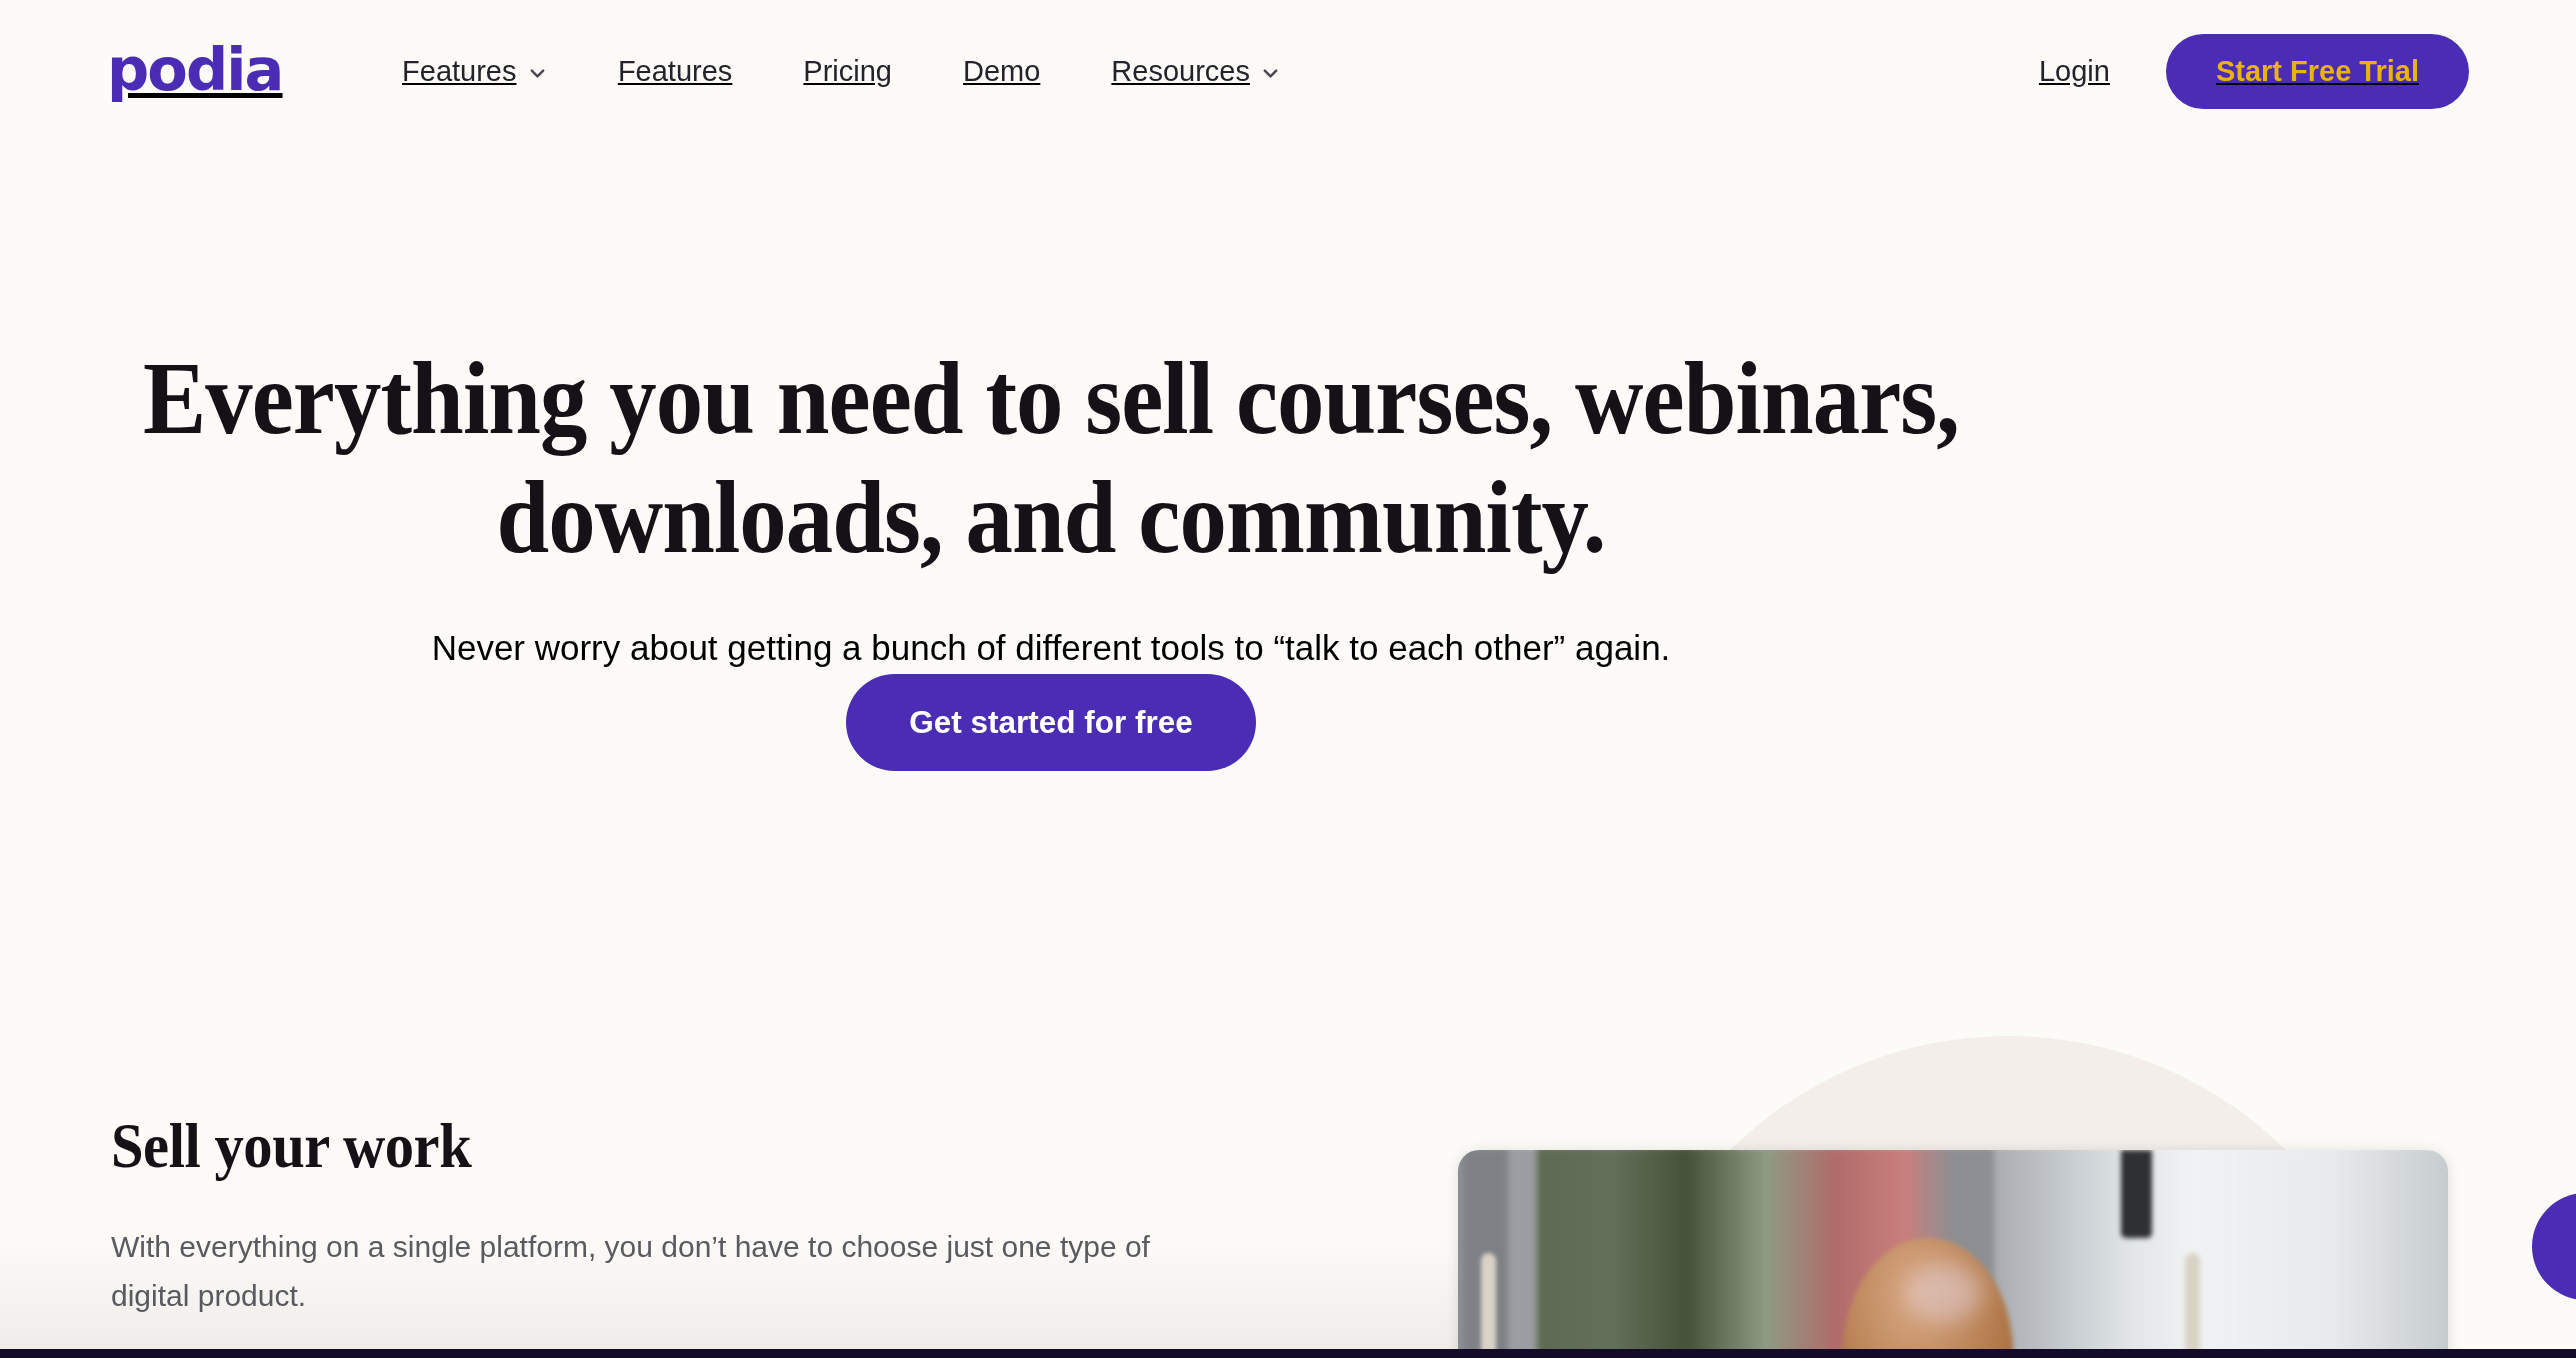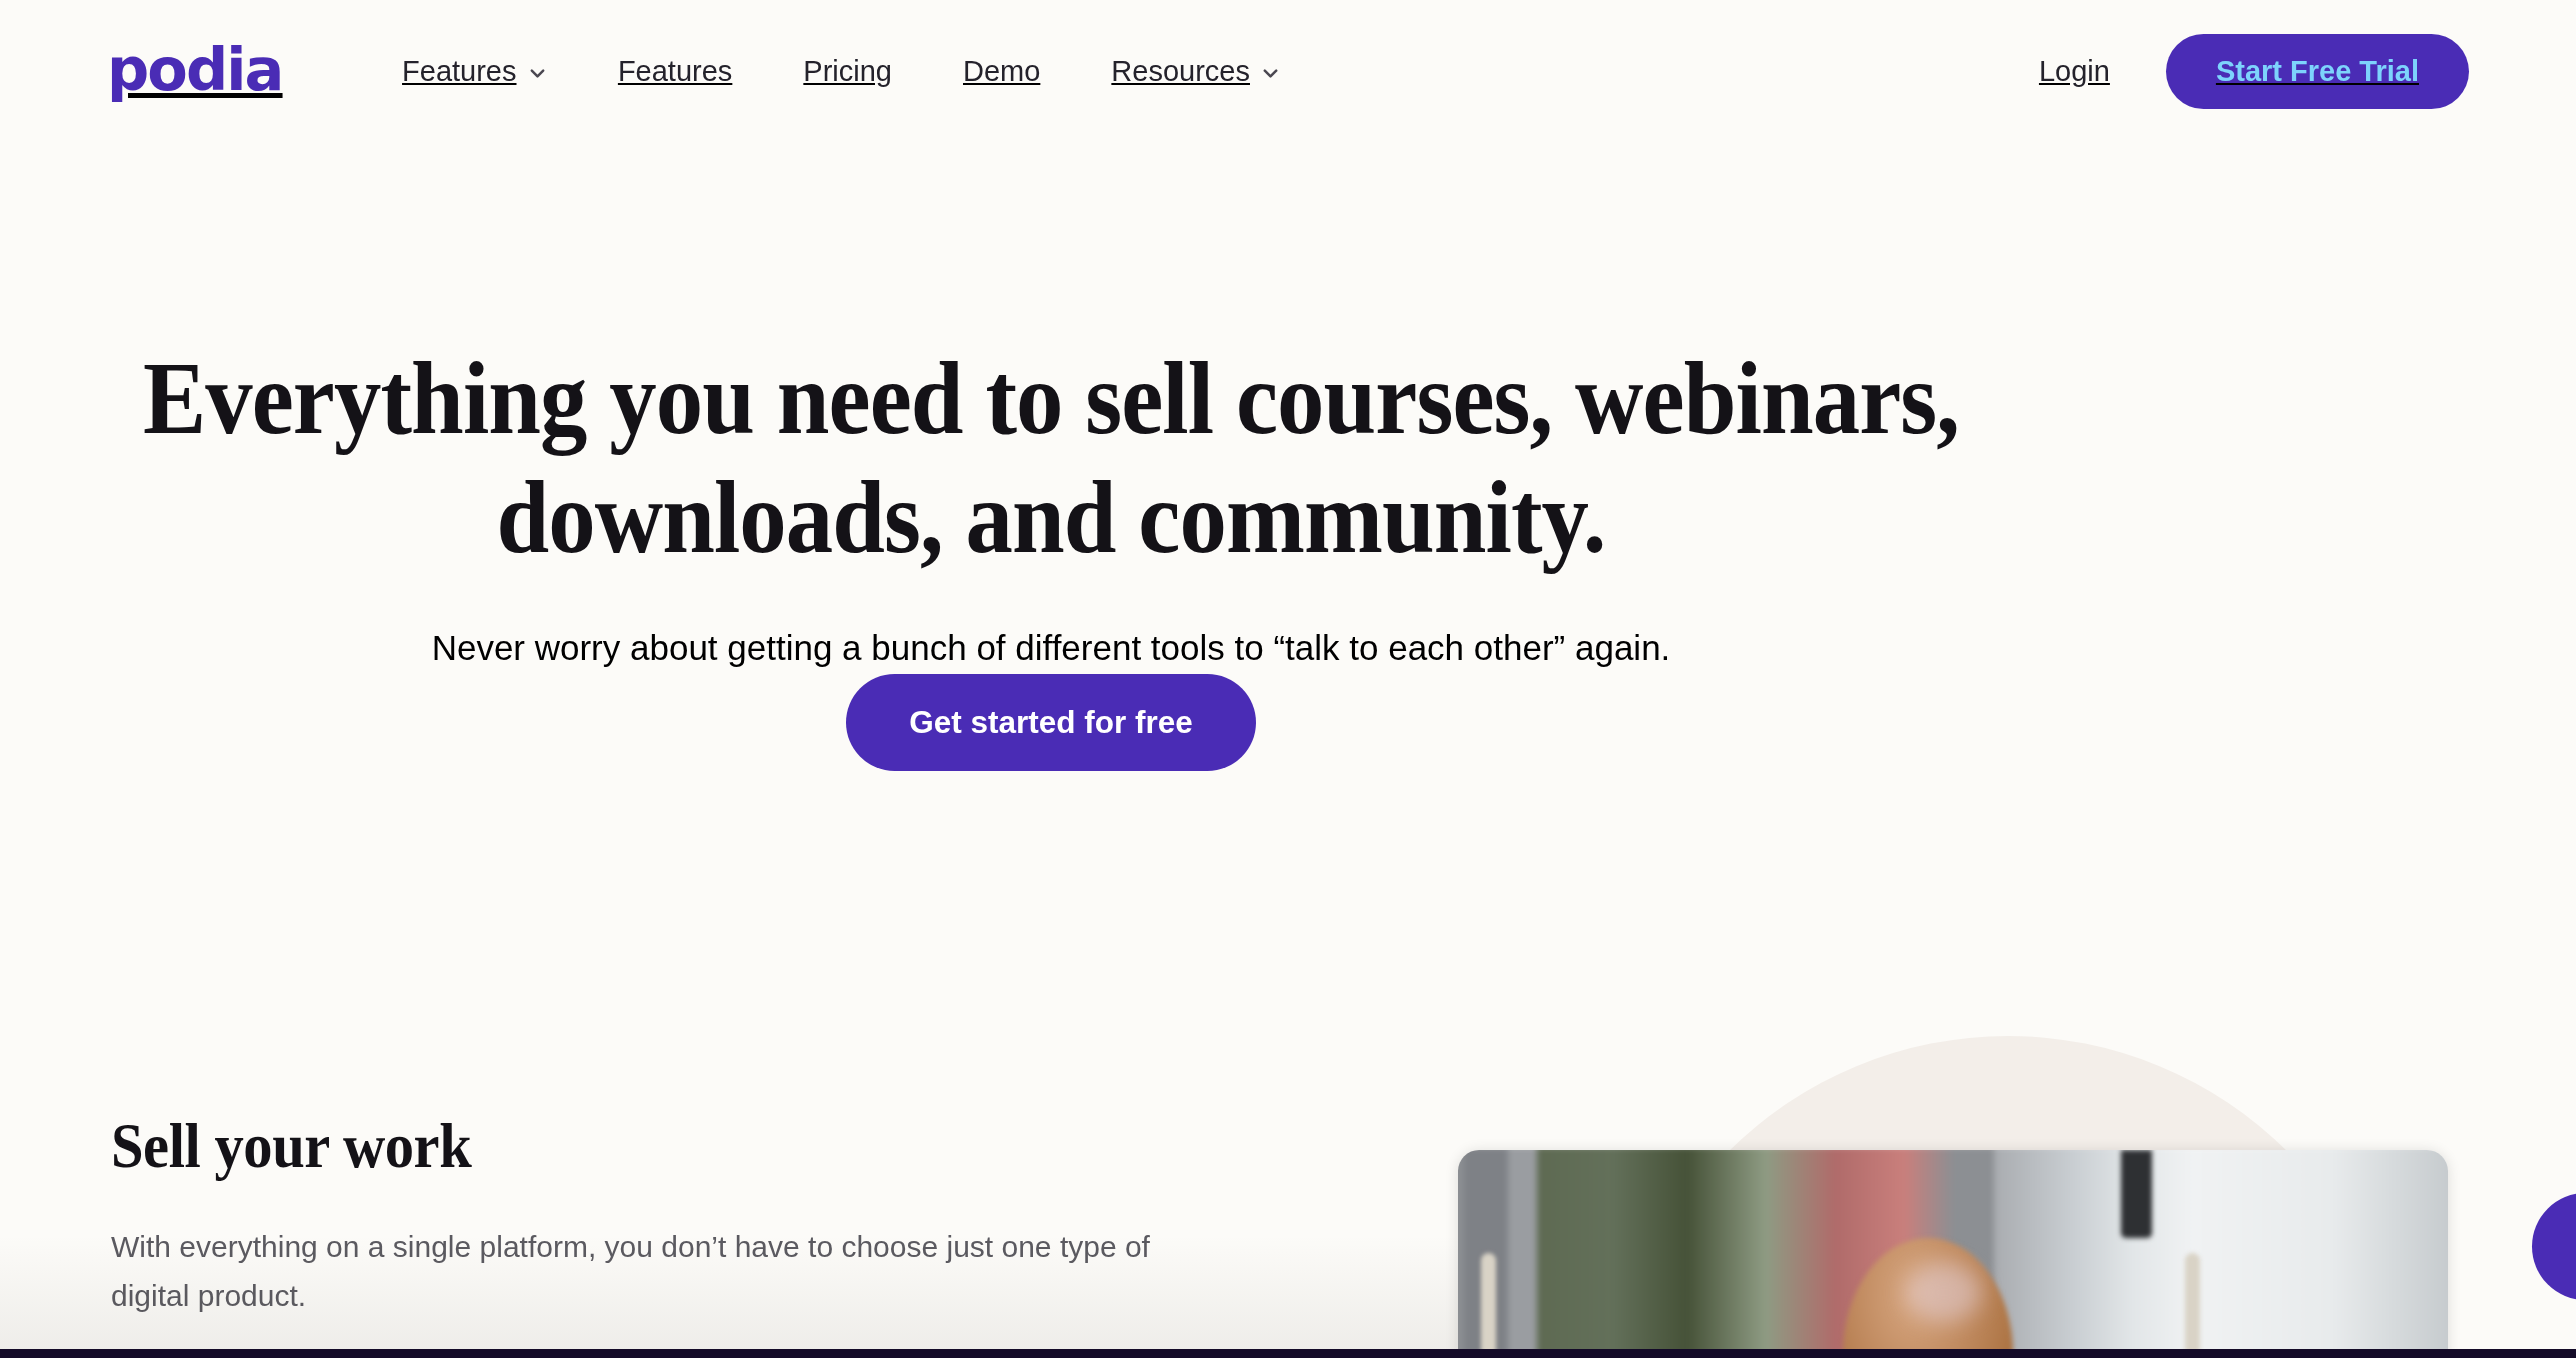--- a/index.html
+++ b/index.html
@@ -77,21 +77,21 @@
   .login-link {
     font-size: 29px;
     color: #24222B;
     cursor: pointer;
     padding: 0 29px;
     white-space: nowrap;
   }
 
   .btn-trial {
     background: #4A2CB5;
-    color: #7dd3fc;
+    color: #eab308;
     font-size: 29px;
     font-weight: bold;
     border: none;
     border-radius: 953px;
     padding: 21px 50px;
     margin-left: 27px;
     cursor: pointer;
     font-family: "Liberation Sans", sans-serif;
     white-space: nowrap;
   }

